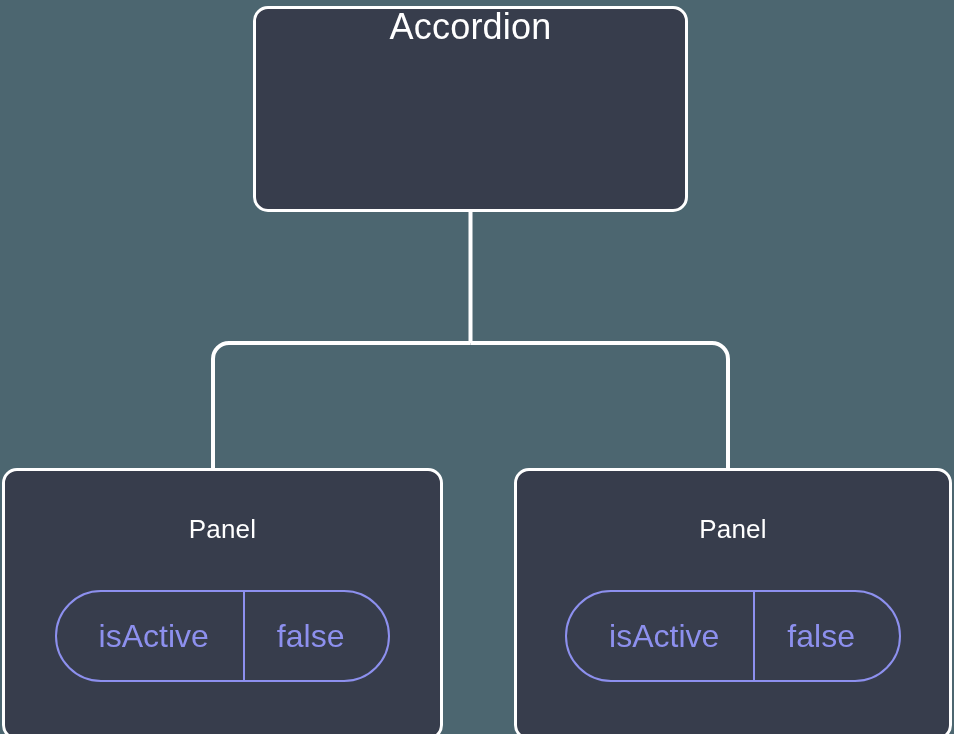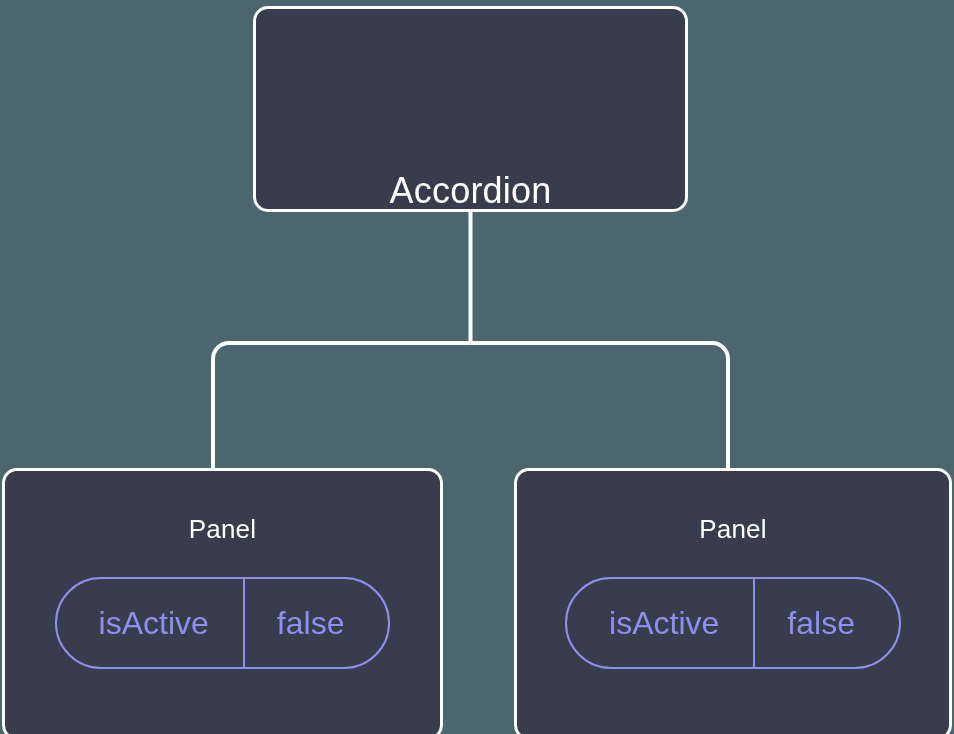--- a/index.html
+++ b/index.html
@@ -46,21 +46,21 @@
     display: flex;
     flex-direction: column;
     align-items: center;
   }
 
   .node-root {
     left: 253px;
     top: 6px;
     width: 435px;
     height: 206px;
-    justify-content: flex-end;
+    justify-content: flex-start;
   }
 
   .node-child {
     top: 468px;
     height: 272px;
     justify-content: flex-start;
     padding-top: 45px;
   }
 
   .node-child-left  { left: 2px;   width: 441px; }
@@ -73,21 +73,21 @@
     letter-spacing: 0.2px;
     white-space: nowrap;
   }
 
   .node-child .node-title {
     font-size: 26px;
   }
 
   
   .prop-pill {
-    margin-top: 35px;
+    margin-top: 48px;
     display: flex;
     align-items: stretch;
     border: 2px solid #8d90ee;
     border-radius: 999px;
     height: 88px;
     overflow: hidden;
   }
 
   .prop-key,
   .prop-value {

